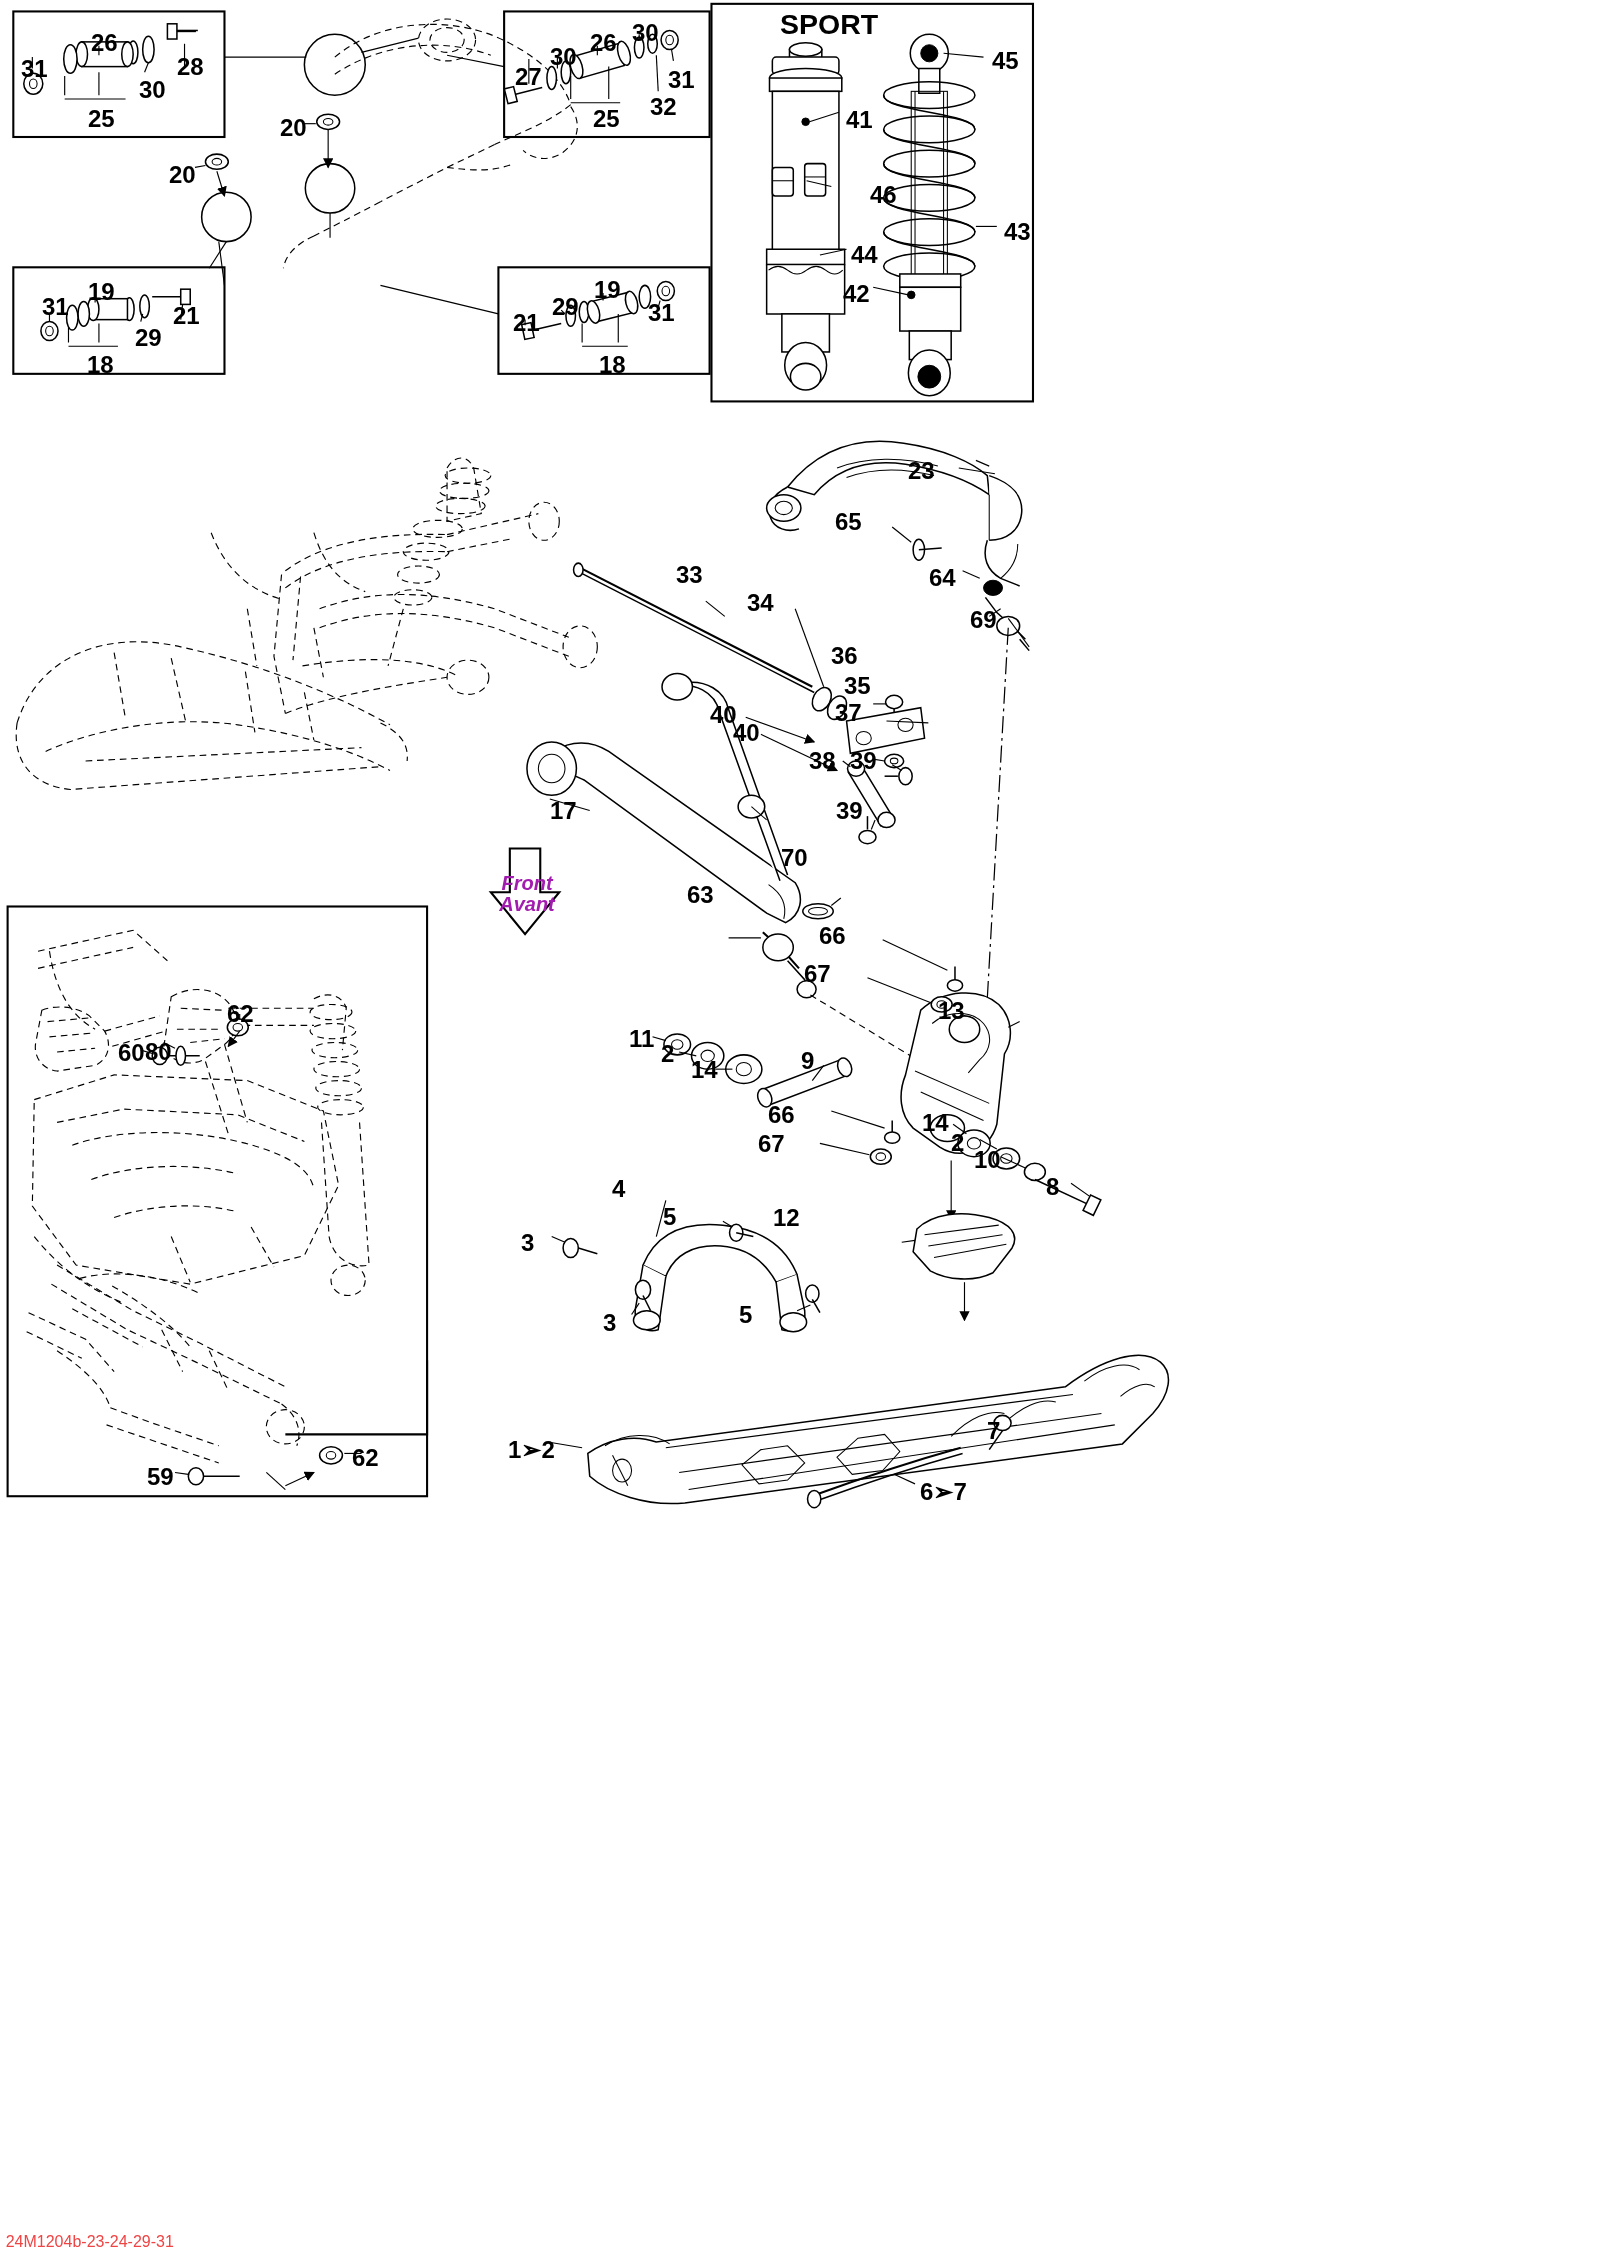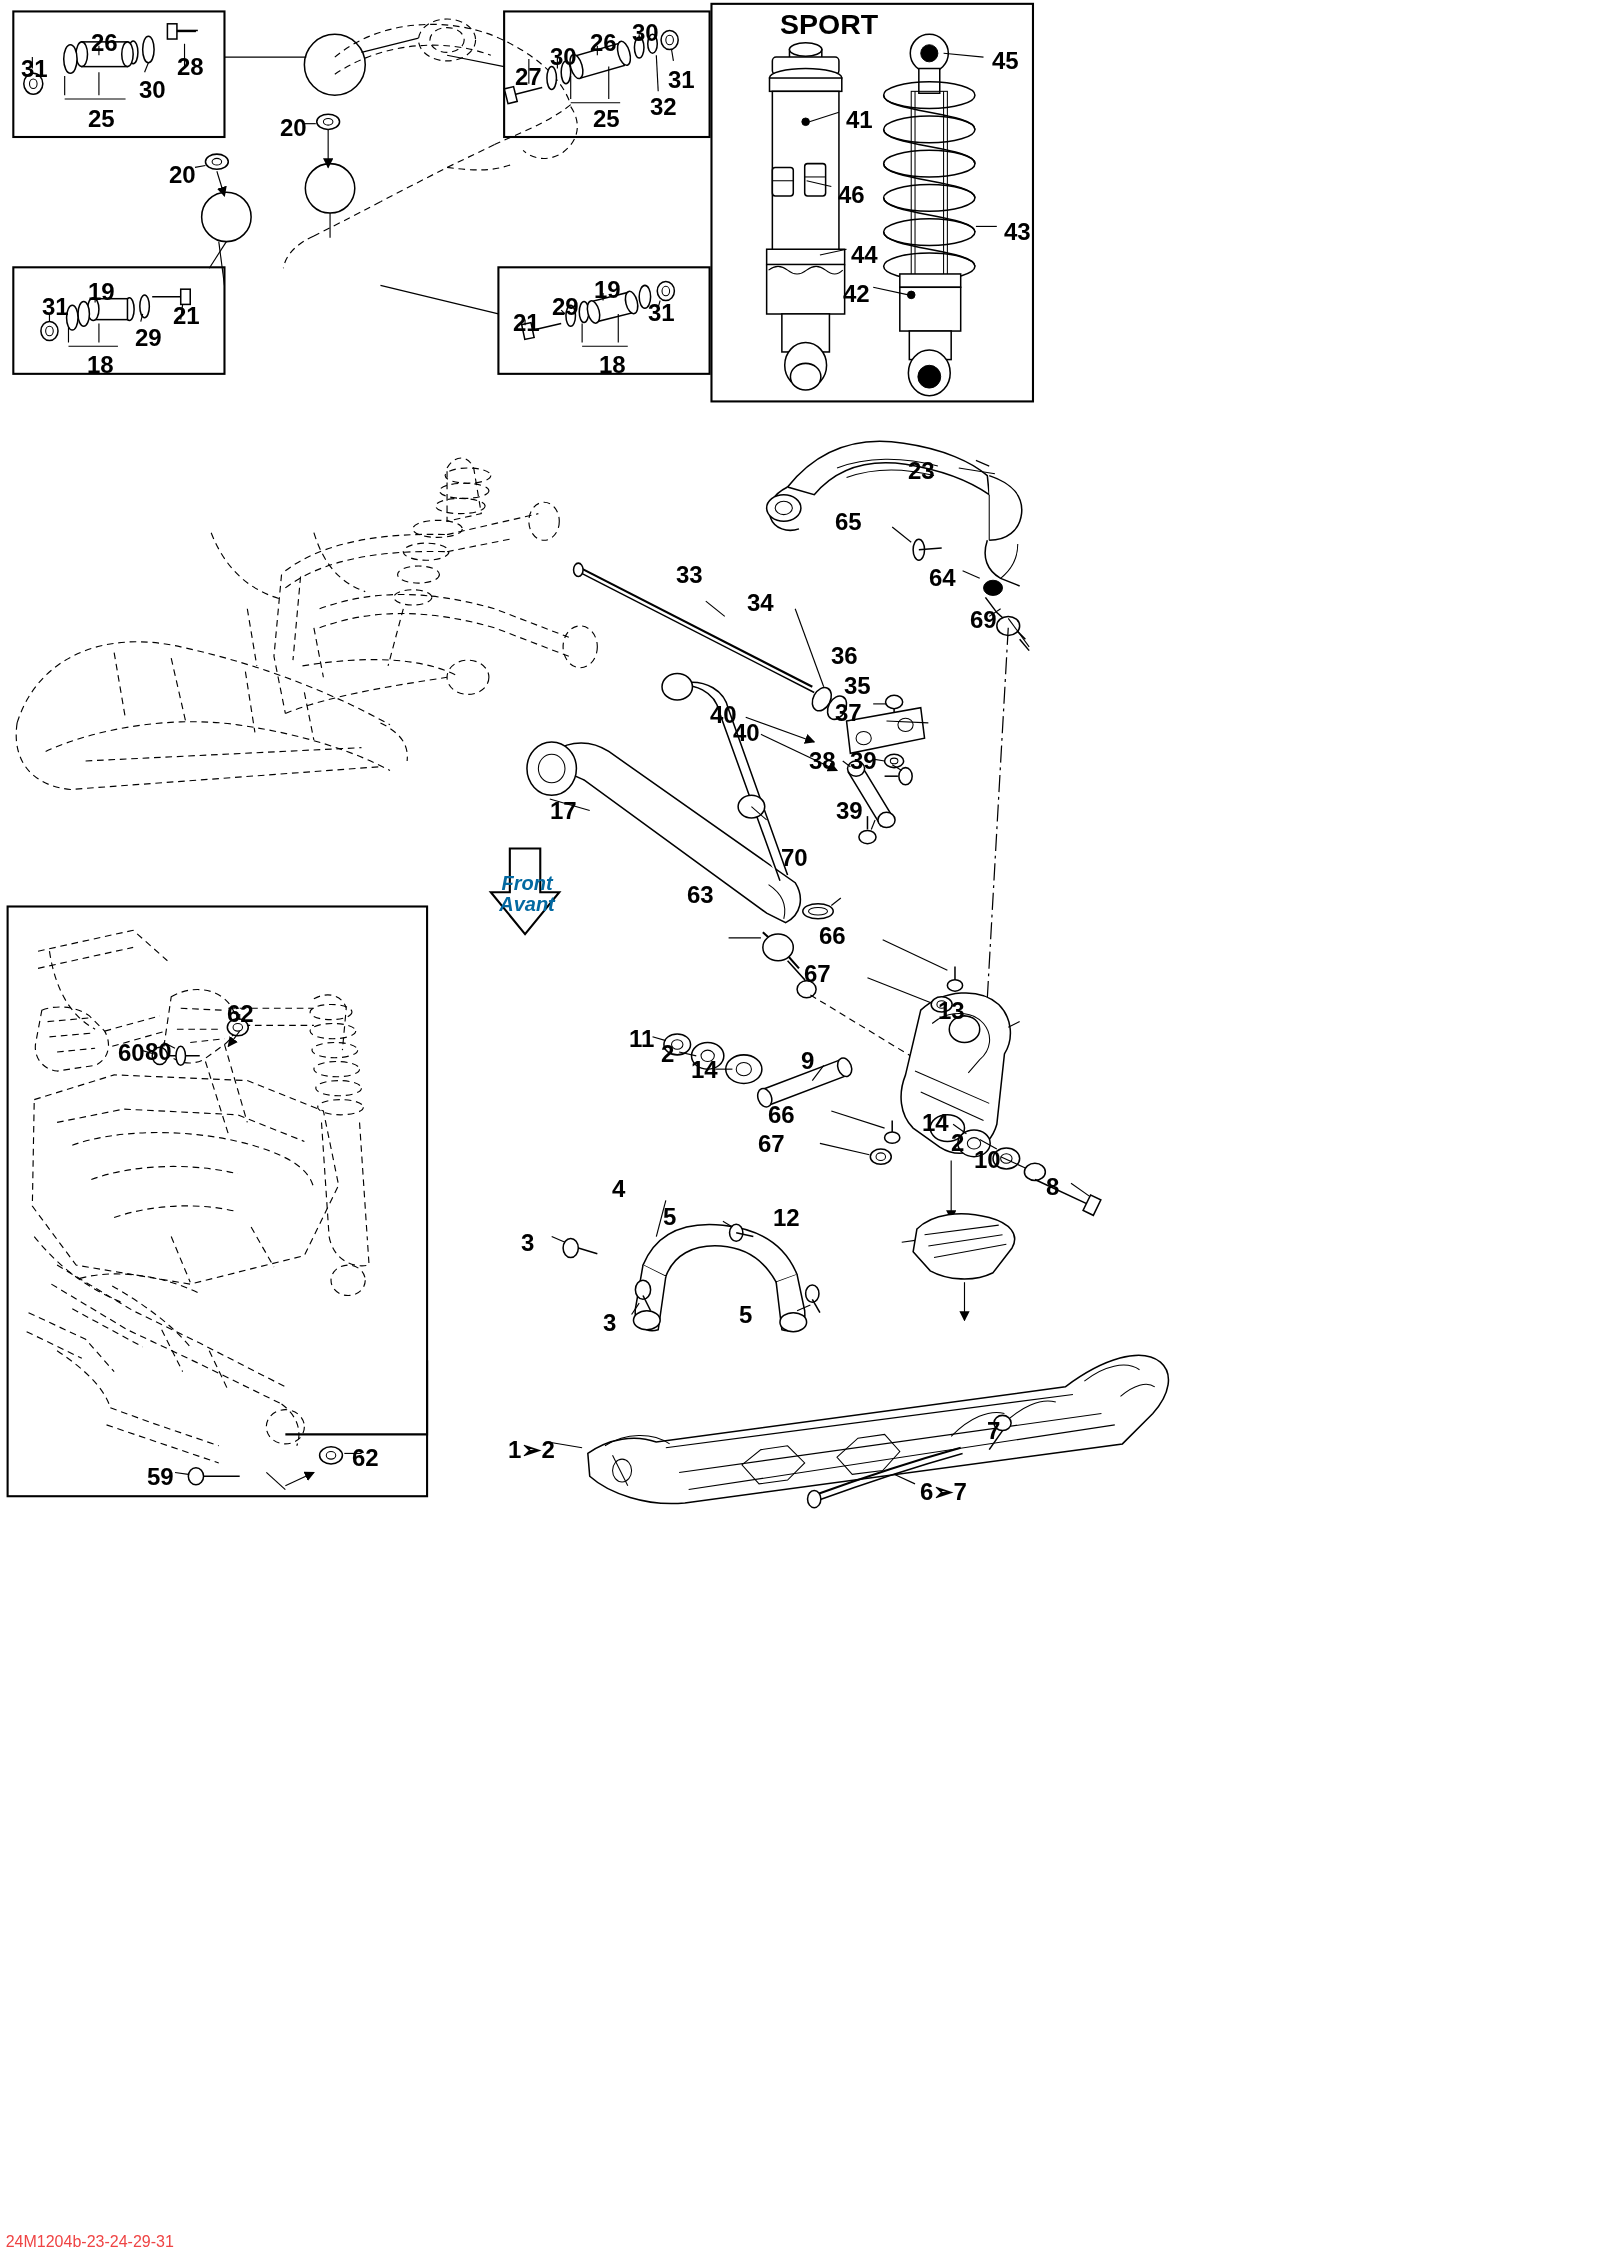--- a/index.html
+++ b/index.html
@@ -42,21 +42,21 @@
     font-weight: bold;
     font-family: "Liberation Sans", sans-serif;
   }
   .frontavant {
     position: absolute;
     font-size: 20px;
     font-weight: bold;
     font-style: italic;
     line-height: 1.05;
     text-align: center;
-    color: #0369a1;
+    color: #a21caf;
   }
   .footer {
     position: absolute;
     left: 5.7px;
     top: 2233px;
     font-size: 16px;
     font-family: "Liberation Sans", sans-serif;
     color: #ef4444;
   }
 </style>
@@ -626,21 +626,21 @@
   <div class="callout" style="left:135px; top:326px;">29</div>
   <div class="callout" style="left:173px; top:304px;">21</div>
   <div class="callout" style="left:87px;  top:353px;">18</div>
   <div class="callout" style="left:513px; top:311px;">21</div>
   <div class="callout" style="left:552px; top:295px;">29</div>
   <div class="callout" style="left:594px; top:278px;">19</div>
   <div class="callout" style="left:648px; top:301px;">31</div>
   <div class="callout" style="left:599px; top:353px;">18</div>
   <div class="callout" style="left:992px;top:49px;">45</div>
   <div class="callout" style="left:846px; top:108px;">41</div>
-  <div class="callout" style="left:838px; top:183px;">46</div>
+  <div class="callout" style="left:838px; top:183px;padding-left:32px;">46</div>
   <div class="callout" style="left:1004px;top:220px;">43</div>
   <div class="callout" style="left:851px; top:243px;">44</div>
   <div class="callout" style="left:843px; top:282px;">42</div>
   <div class="callout" style="left:908px; top:459px;">23</div>
   <div class="callout" style="left:835px; top:510px;">65</div>
   <div class="callout" style="left:929px; top:566px;">64</div>
   <div class="callout" style="left:970px;top:608px;text-align:center;">69</div>
   <div class="callout" style="left:676px; top:563px;">33</div>
   <div class="callout" style="left:747px; top:591px;">34</div>
   <div class="callout" style="left:831px; top:644px;">36</div>

